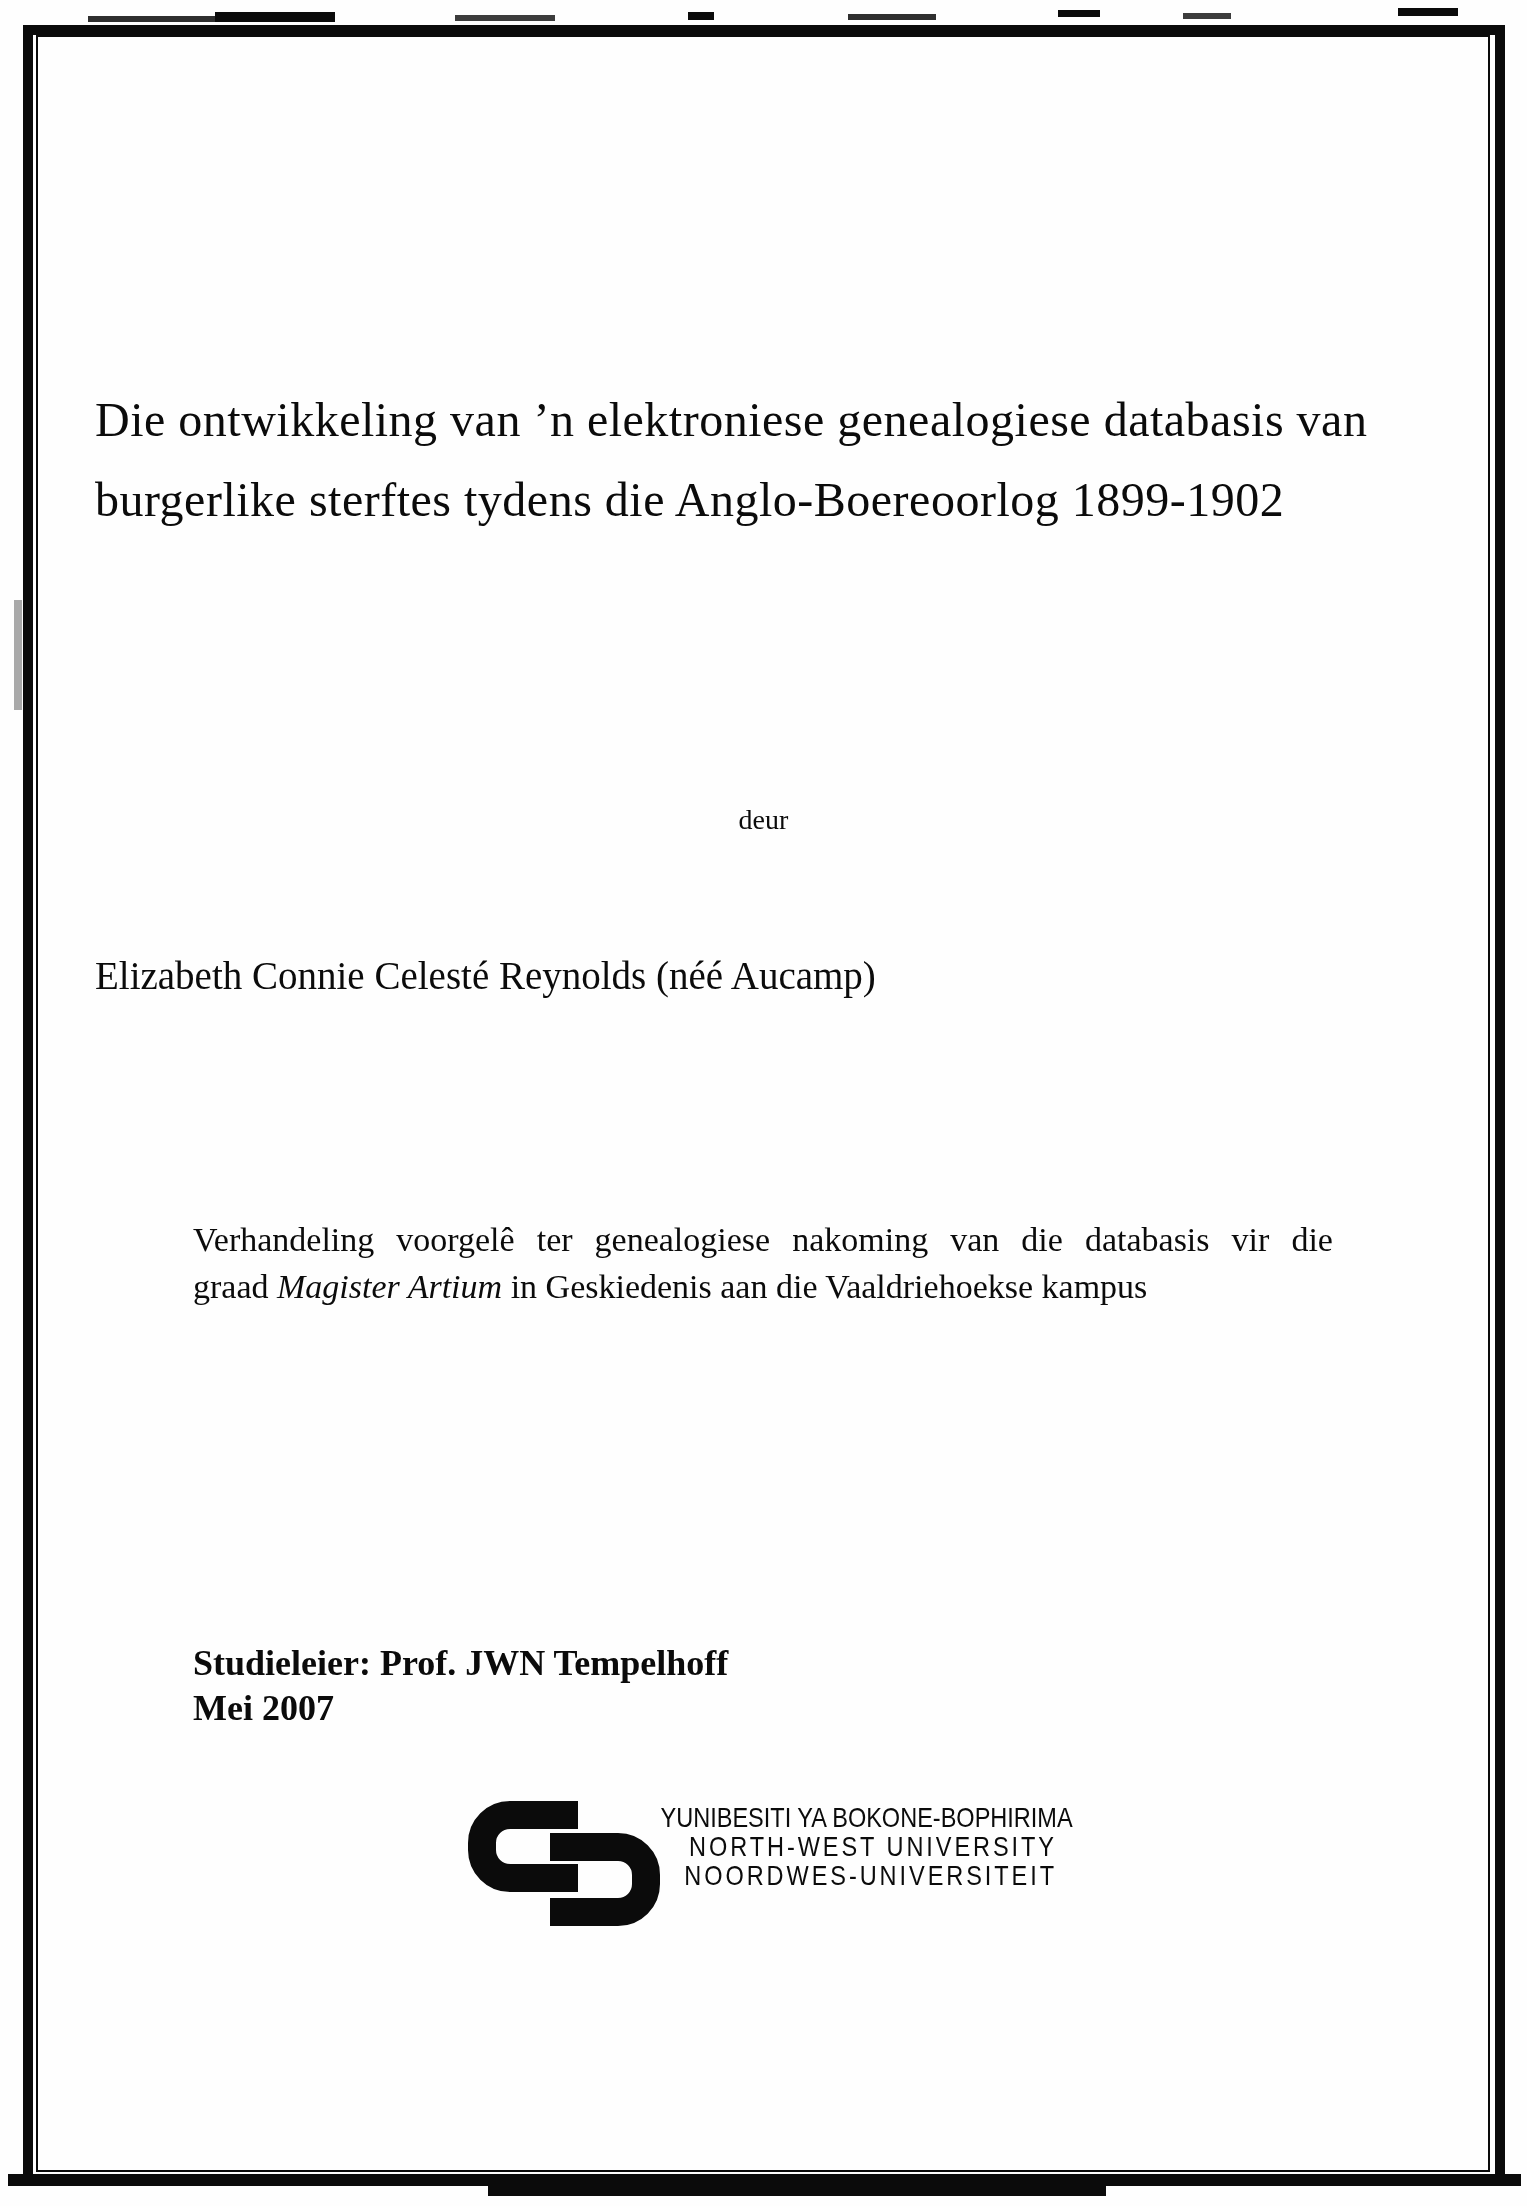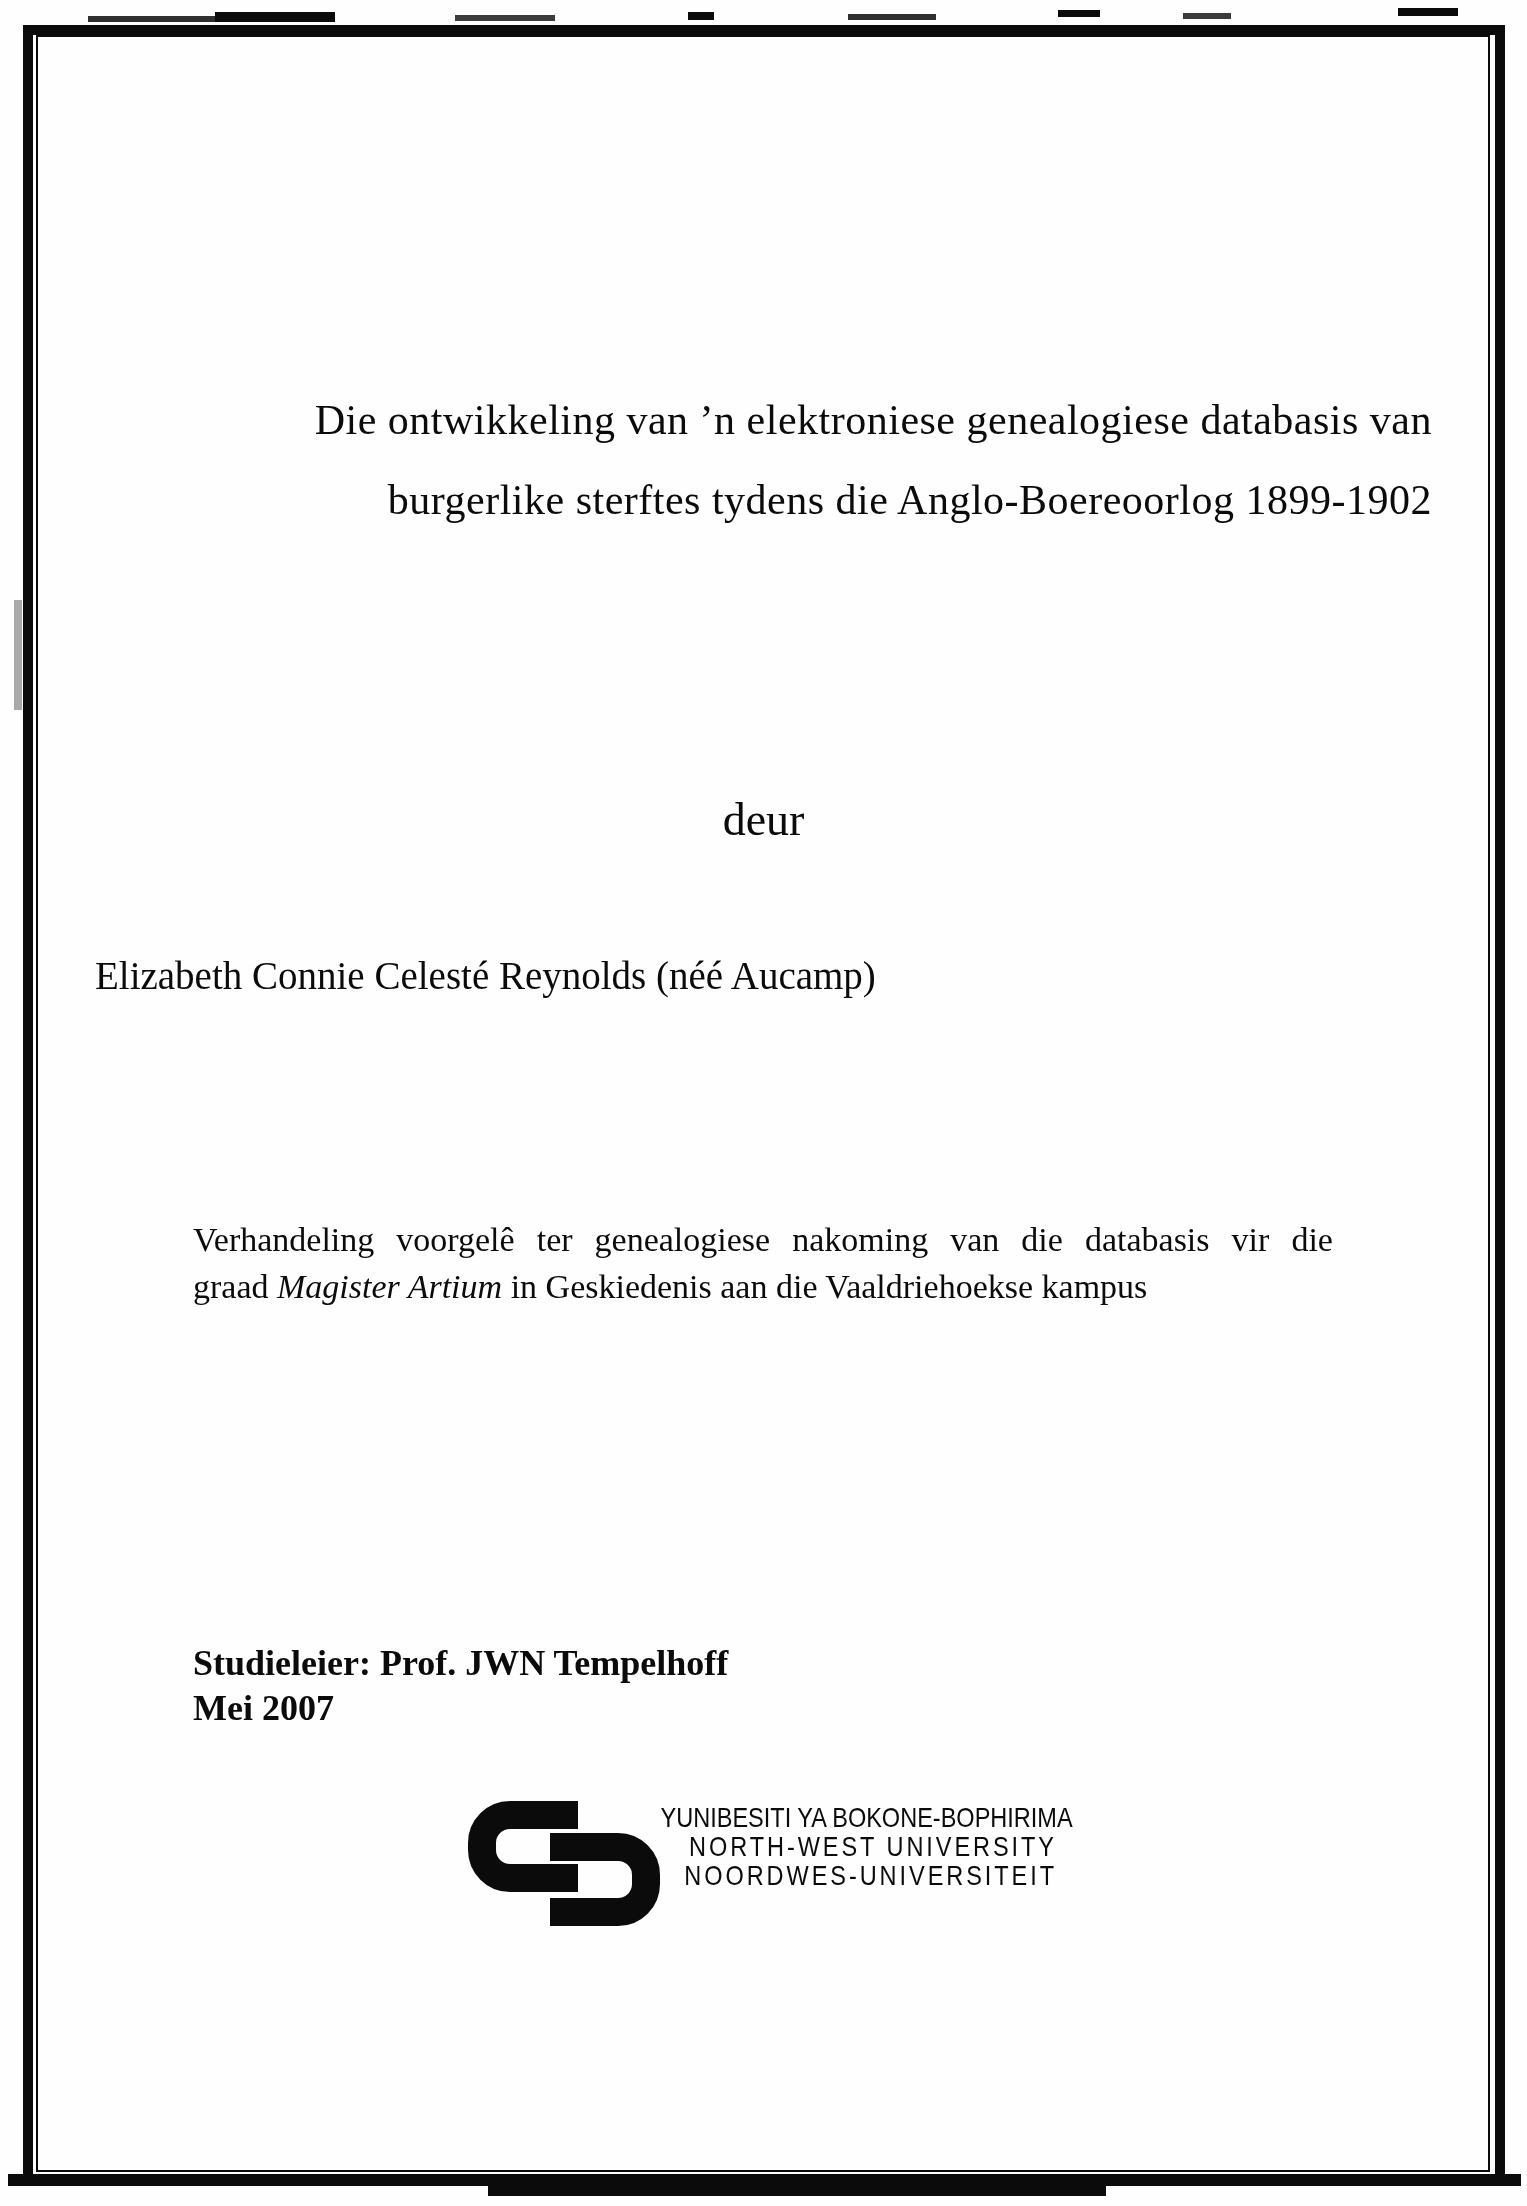--- a/index.html
+++ b/index.html
@@ -23,28 +23,28 @@
     position: absolute;
     left: 36px; top: 35px;
     width: 1450px; height: 2133px;
     border: 2px solid #0b0b0b;
   }
   .artifact { position: absolute; background: #0b0b0b; }
   
   .title {
     position: absolute;
     left: 95px; top: 380px; width: 1337px;
-    font-size: 42px; line-height: 80px;
-    text-align: right;
+    font-size: 48px; line-height: 80px;
+    text-align: left;
     letter-spacing: 0.5px;
   }
   .byword {
     position: absolute;
     left: 95px; top: 802px; width: 1337px;
-    font-size: 46px; line-height: 36px;
+    font-size: 28px; line-height: 36px;
     text-align: center;
   }
   .author {
     position: absolute;
     left: 95px; top: 956px; width: 1360px;
     font-size: 39px; line-height: 40px;
     text-align: left;
   }
   .statement {
     position: absolute;

